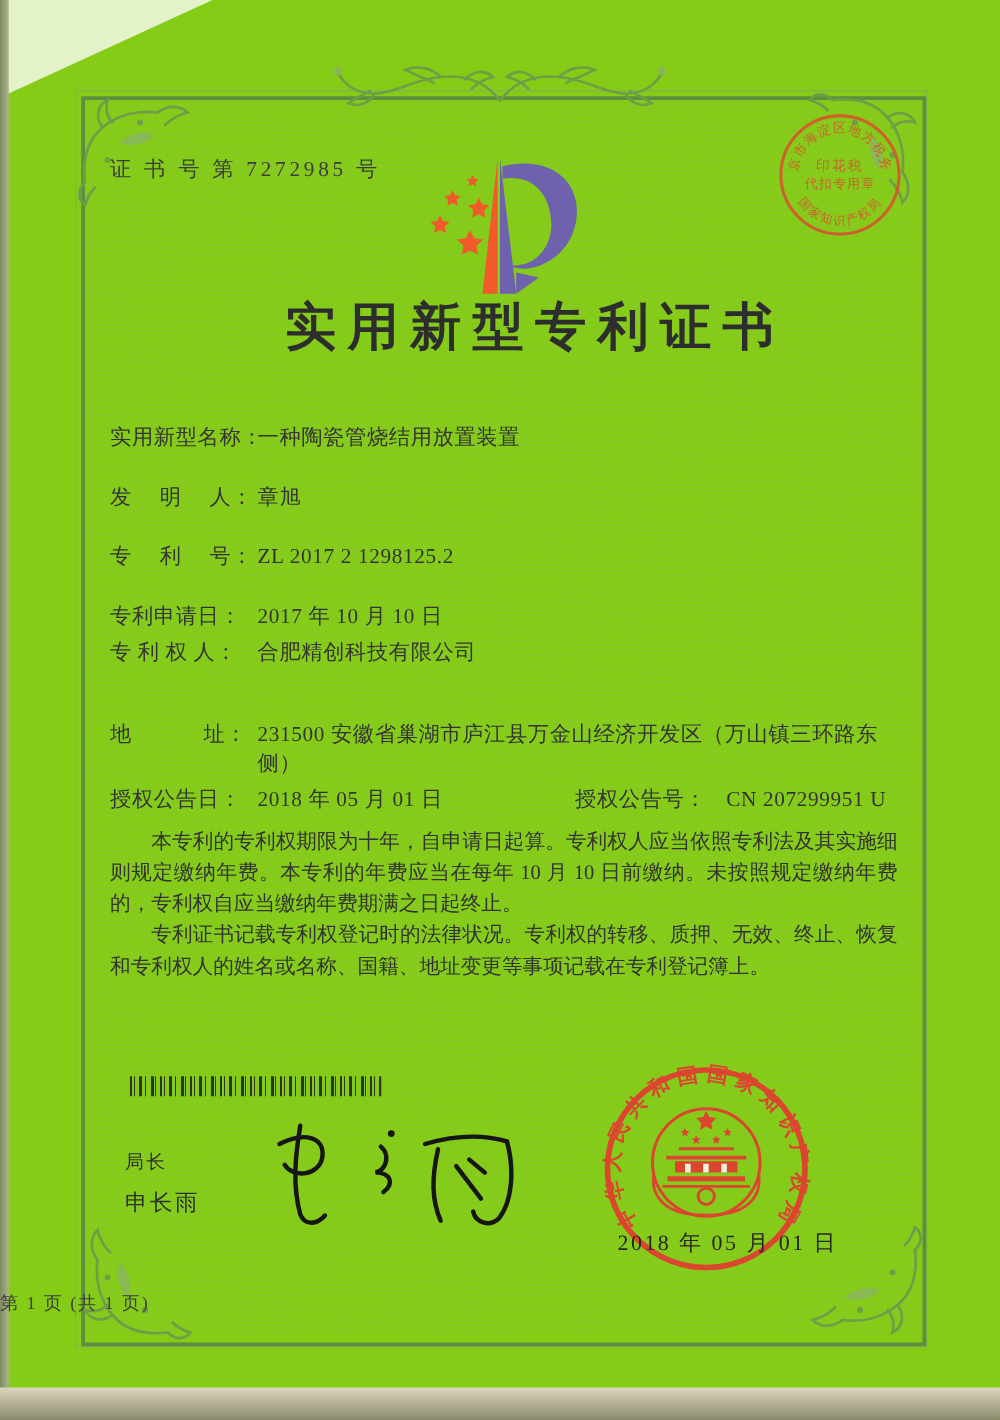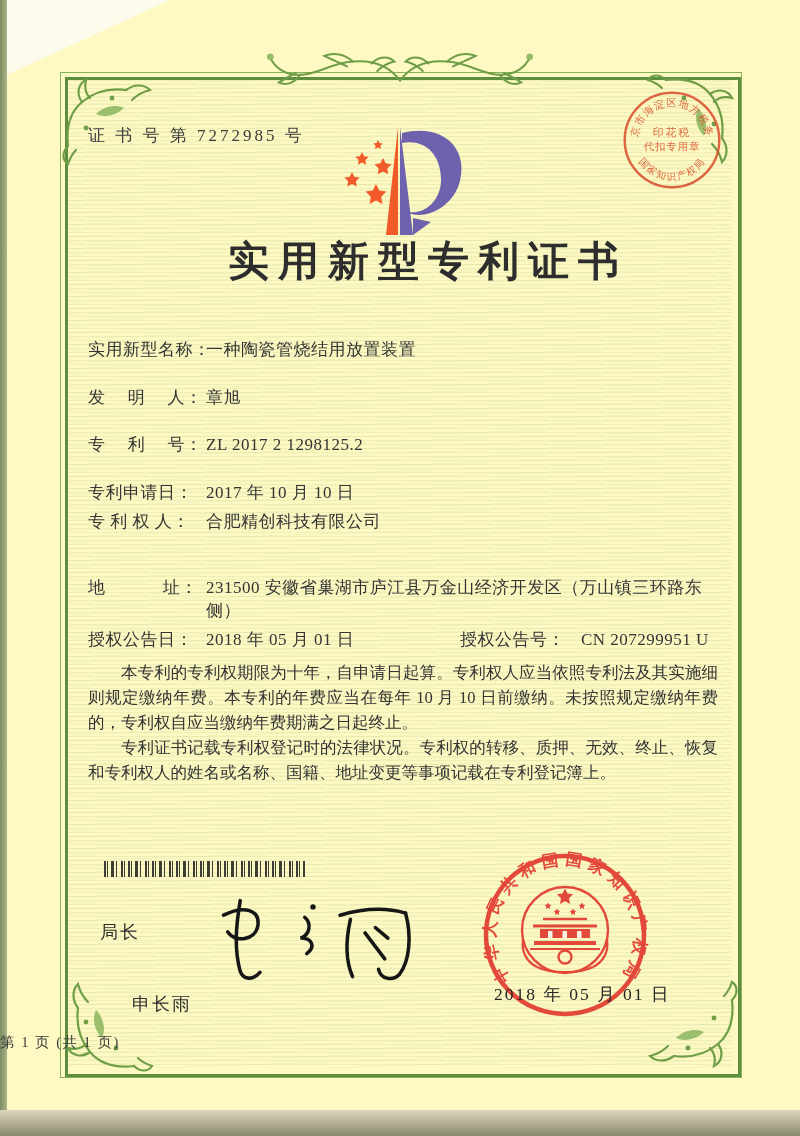--- a/index.html
+++ b/index.html
@@ -1,21 +1,21 @@
 <!DOCTYPE html>
 <html><head>
 <meta charset="utf-8">
 <style>
   html,body{margin:0;padding:0;}
   body{
     width:800px;height:1136px;position:relative;overflow:hidden;
     background:#efece0;
     font-family:"Liberation Serif","DejaVu Serif",serif;
   }
-  .paper{position:absolute;inset:0;background:#fef9c3;}
+  .paper{position:absolute;inset:0;background:#84cc16;}
   .photo-edge-left{position:absolute;left:0;top:0;width:7px;height:1136px;
     background:linear-gradient(90deg,#7d8a5f,#aab58a);}
   .photo-edge-bottom{position:absolute;left:0;bottom:0;width:800px;height:26px;
     background:linear-gradient(180deg,#ddd6bf,#8a8a6b);}
   .photo-corner{position:absolute;left:0;top:0;width:170px;height:78px;
     background:#fbfbf6;clip-path:polygon(0 0,170px 0,0 78px);opacity:.8;}
   
   .frame-outer{position:absolute;left:60px;top:72px;width:680px;height:1004px;
     border:1.5px solid #85b159;}
   .frame-inner{position:absolute;left:65px;top:77px;width:670px;height:994px;
@@ -52,22 +52,22 @@
 
   .barcode{position:absolute;left:104px;top:861px;width:201px;height:16px;opacity:.85;
     background:repeating-linear-gradient(90deg,
       #1d1d1d 0 2px, rgba(0,0,0,0) 2px 3px,
       #1d1d1d 3px 4px, rgba(0,0,0,0) 4px 7px,
       #1d1d1d 7px 10px, rgba(0,0,0,0) 10px 12px,
       #1d1d1d 12px 13px, rgba(0,0,0,0) 13px 17px,
       #1d1d1d 17px 19px, rgba(0,0,0,0) 19px 20px,
       #1d1d1d 20px 21px, rgba(0,0,0,0) 21px 24px);}
 
-  .director-title{position:absolute;left:100px;top:920px;font-size:18px;letter-spacing:2px;color:#2f2f2f;}
-  .director-name{position:absolute;left:100px;top:992px;font-size:18px;letter-spacing:2px;color:#2f2f2f;margin-left:32px;}
+  .director-title{position:absolute;left:100px;top:920px;font-size:15px;letter-spacing:2px;color:#2f2f2f;}
+  .director-name{position:absolute;left:100px;top:950px;font-size:18px;letter-spacing:2px;color:#2f2f2f;}
   .signature{position:absolute;left:208px;top:884px;width:210px;height:104px;}
 
   .seal{position:absolute;left:470px;top:840px;width:190px;height:190px;opacity:.93;}
   .seal-date{position:absolute;left:494px;top:982px;font-size:17.5px;letter-spacing:2px;color:#262626;z-index:5;}
 
   .footer{position:absolute;left:0;top:1033px;width:703px;
     font-size:14.5px;letter-spacing:1.5px;color:#3c3c3c;}
 </style>
 </head>
 <body>

